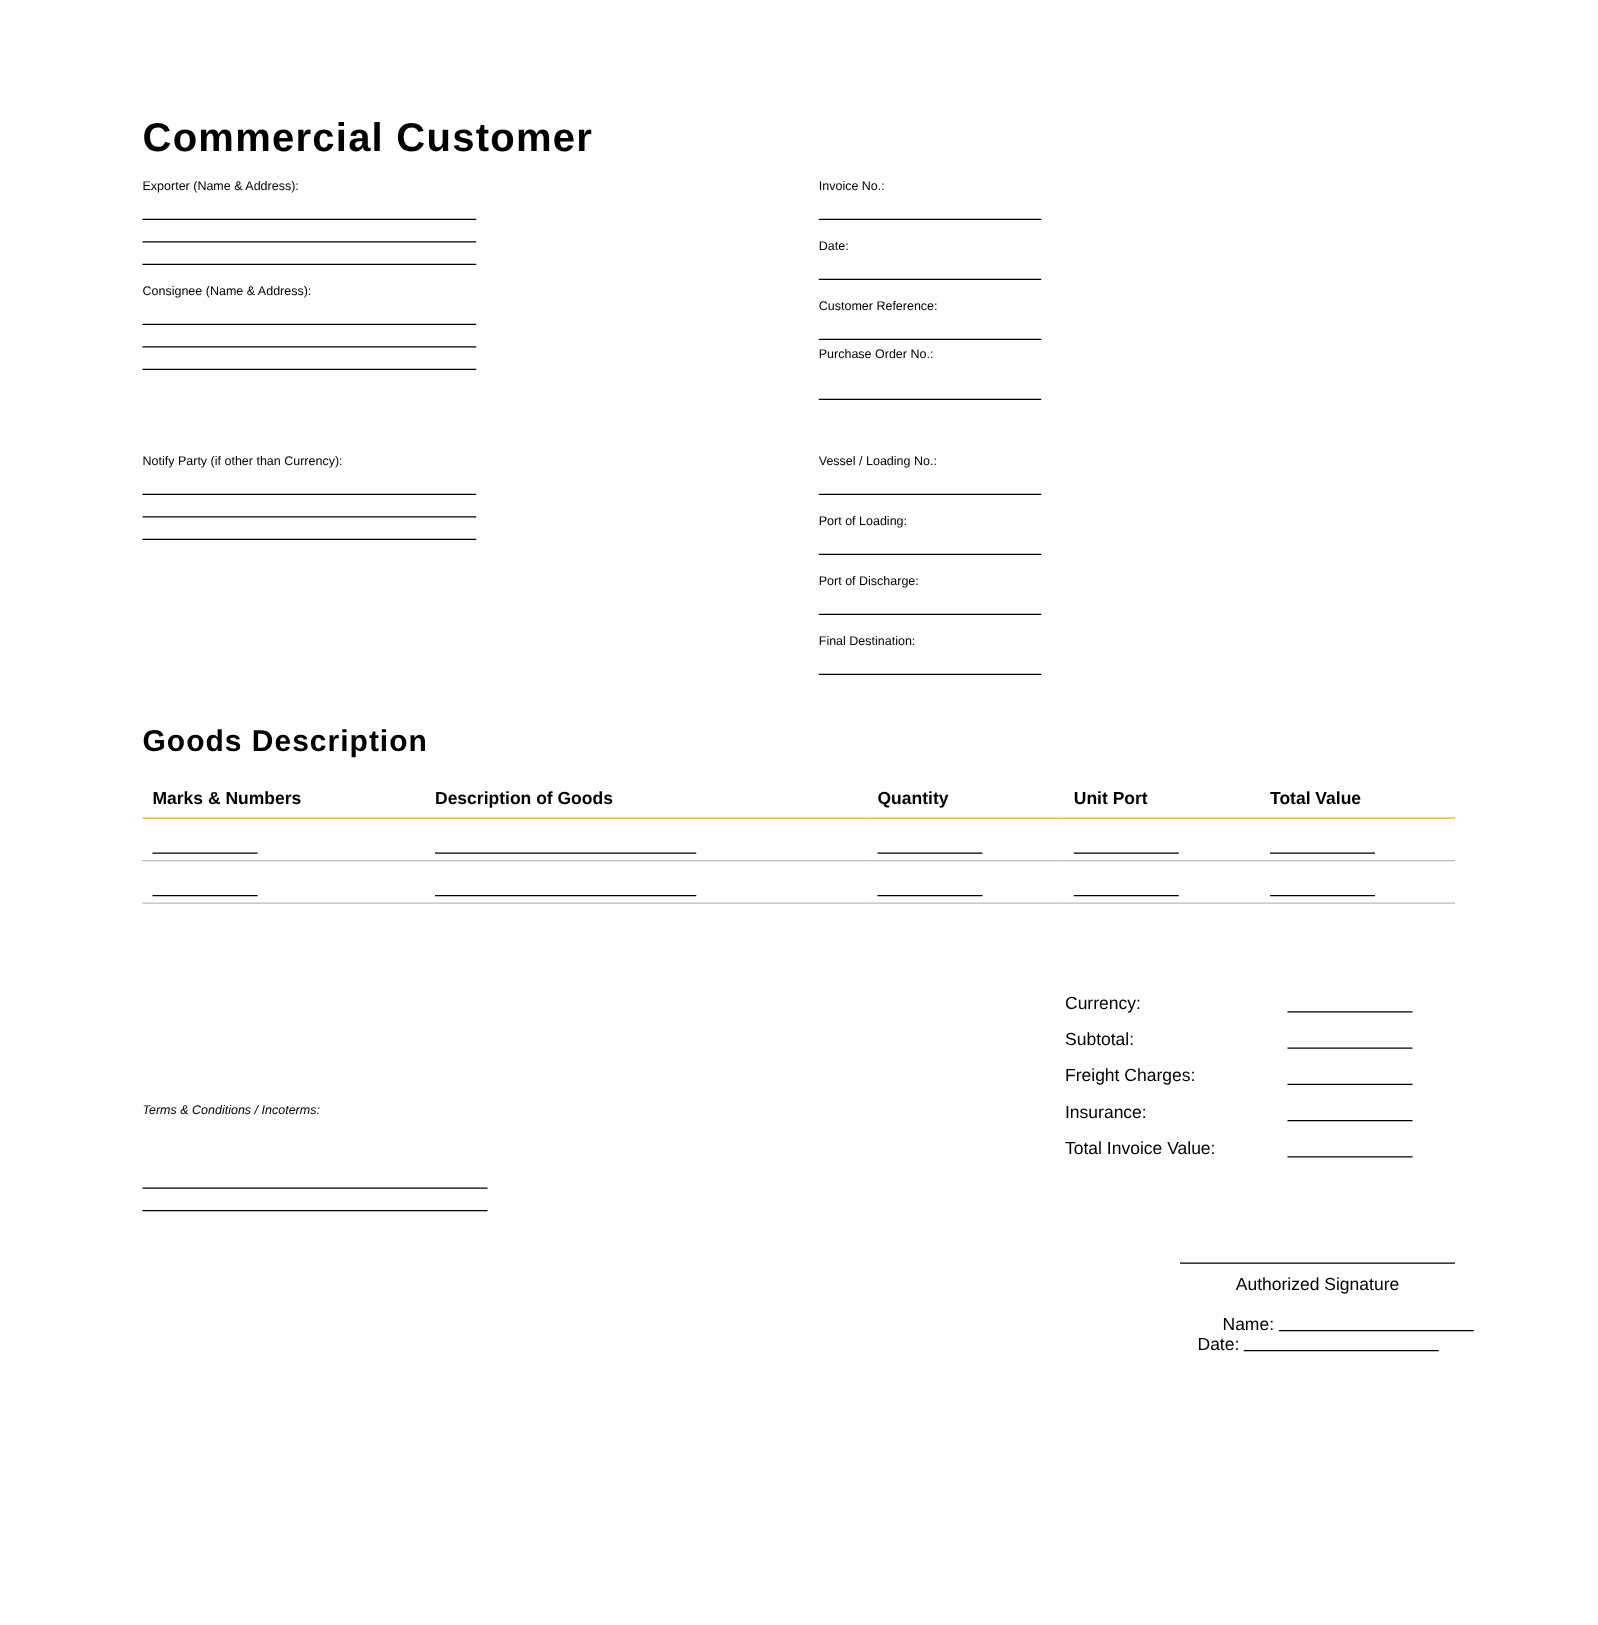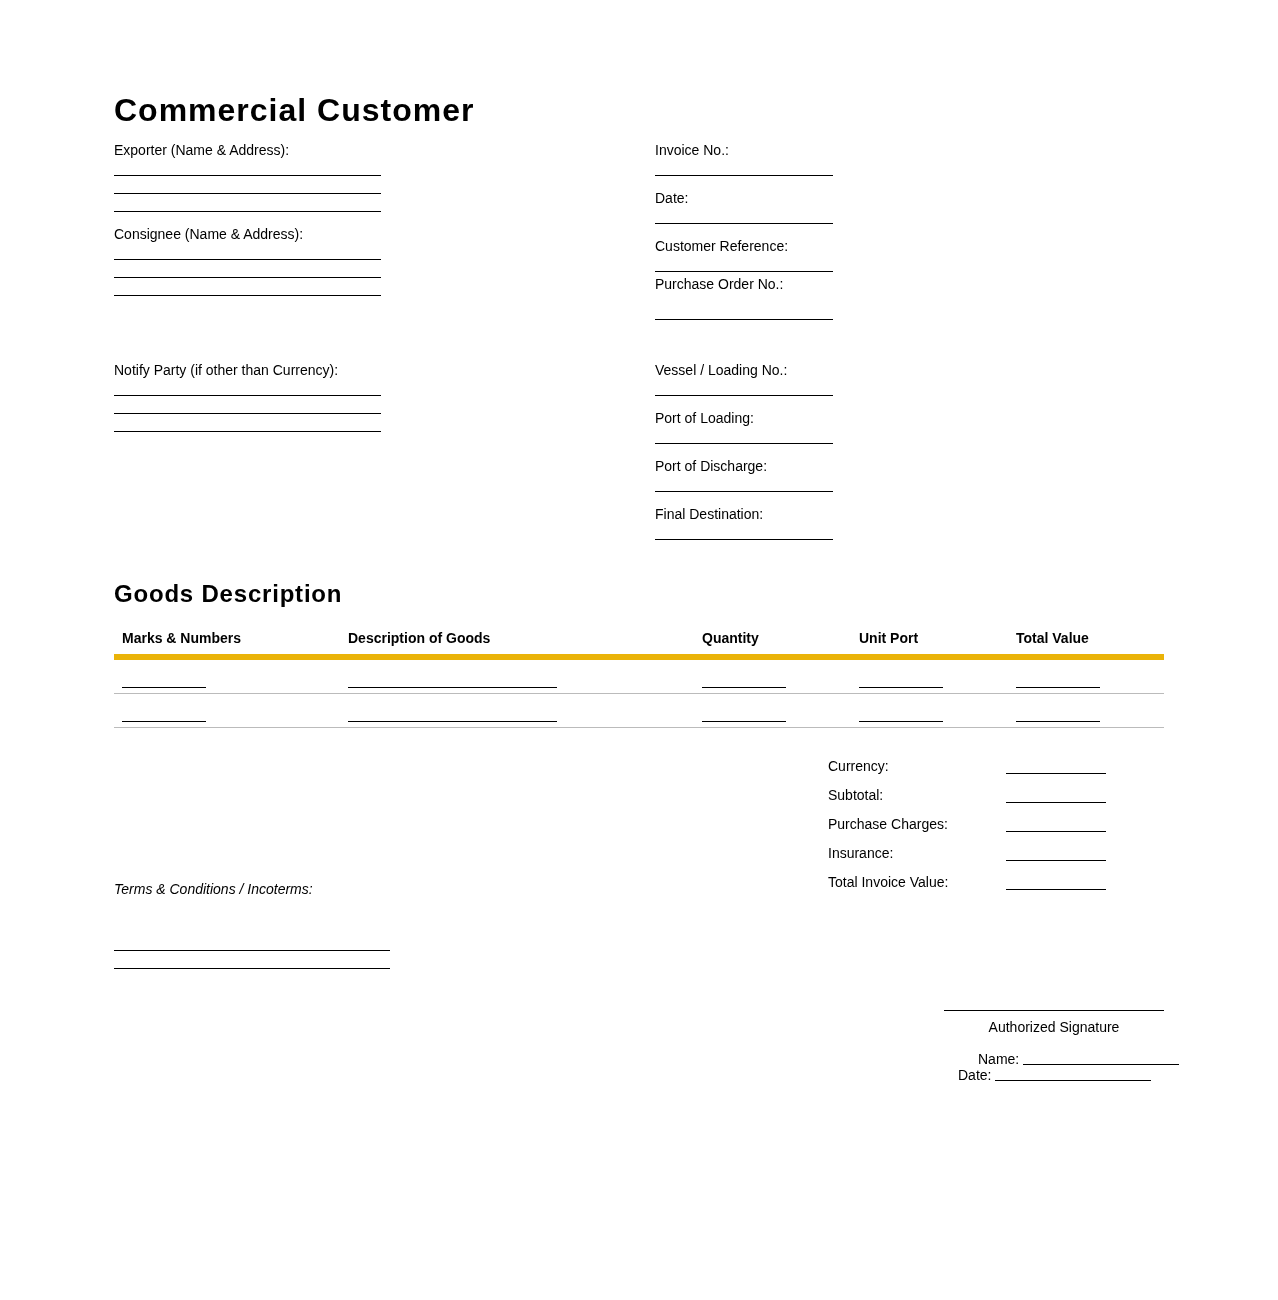--- a/index.html
+++ b/index.html
@@ -6,41 +6,41 @@
     body {
       width: 1278px; height: 1300px; position: relative;
       font-family: "Liberation Sans", sans-serif; color: #000;
       font-size: 14px;
     }
     .abs { position: absolute; }
     .title {
       left: 114px; top: 90px; font-size: 32px; font-weight: bold;
       letter-spacing: 1px; margin: 0; line-height: 40px;
     }
-    .label { font-size: 14px; line-height: 18px; white-space: nowrap; }
+    .label { font-size: 10px; line-height: 18px; white-space: nowrap; }
     .uline { display: block; border-bottom: 1px solid #000; height: 0; }
     .h2 {
       left: 114px; top: 578px; font-size: 24px; font-weight: bold;
       letter-spacing: 0.8px; margin: 0; line-height: 32px;
     }
     table.goods {
       position: absolute; left: 114px; top: 622px; width: 1050px;
       border-collapse: collapse;
     }
     table.goods th {
       text-align: left; font-weight: bold; font-size: 14px;
       padding: 8px 8px 8px 8px; height: 16px;
-      border-bottom: 6px solid #eab308;
+      border-bottom: 1px solid #eab308;
     }
     table.goods td {
       padding: 0 8px; height: 33px; border-bottom: 1px solid #bbbbbb;
       vertical-align: middle;
     }
     .cell-line { display: inline-block; border-bottom: 1px solid #000; height: 0; position: relative; top: 6px; }
-    .tot-row { position: absolute; left: 828px; width: 280px; height: 20px; }
+    .tot-row { position: absolute; left: 852px; width: 280px; height: 20px; margin-top: 36px; }
     .tot-row .tl { position: absolute; left: 0; top: 0; font-size: 14px; }
     .tot-row .tv { position: absolute; left: 178px; top: 15px; width: 100px; border-bottom: 1px solid #000; }
     .sig-line { left: 944px; top: 1010px; width: 220px; border-bottom: 1px solid #000; }
     .sig-caption { left: 944px; top: 1019px; width: 220px; text-align: center; font-size: 14px; }
     .sig-field { font-size: 14px; line-height: 16px; white-space: nowrap; }
     .sig-field .ln { display: inline-block; border-bottom: 1px solid #000; height: 0; vertical-align: baseline; position: relative; top: 1px; margin-left: 4px; }
   </style>
 </head>
 <body>
 
@@ -124,21 +124,21 @@
 
 <div class="tot-row" style="top:758px;">
   <span class="tl">Currency:</span>
   <span class="tv"></span>
 </div>
 <div class="tot-row" style="top:787px;">
   <span class="tl">Subtotal:</span>
   <span class="tv"></span>
 </div>
 <div class="tot-row" style="top:816px;">
-  <span class="tl">Purchase Charges:</span>
+  <span class="tl">Freight Charges:</span>
   <span class="tv"></span>
 </div>
 <div class="tot-row" style="top:845px;">
   <span class="tl">Insurance:</span>
   <span class="tv"></span>
 </div>
 <div class="tot-row" style="top:874px;">
   <span class="tl">Total Invoice Value:</span>
   <span class="tv"></span>
 </div>

